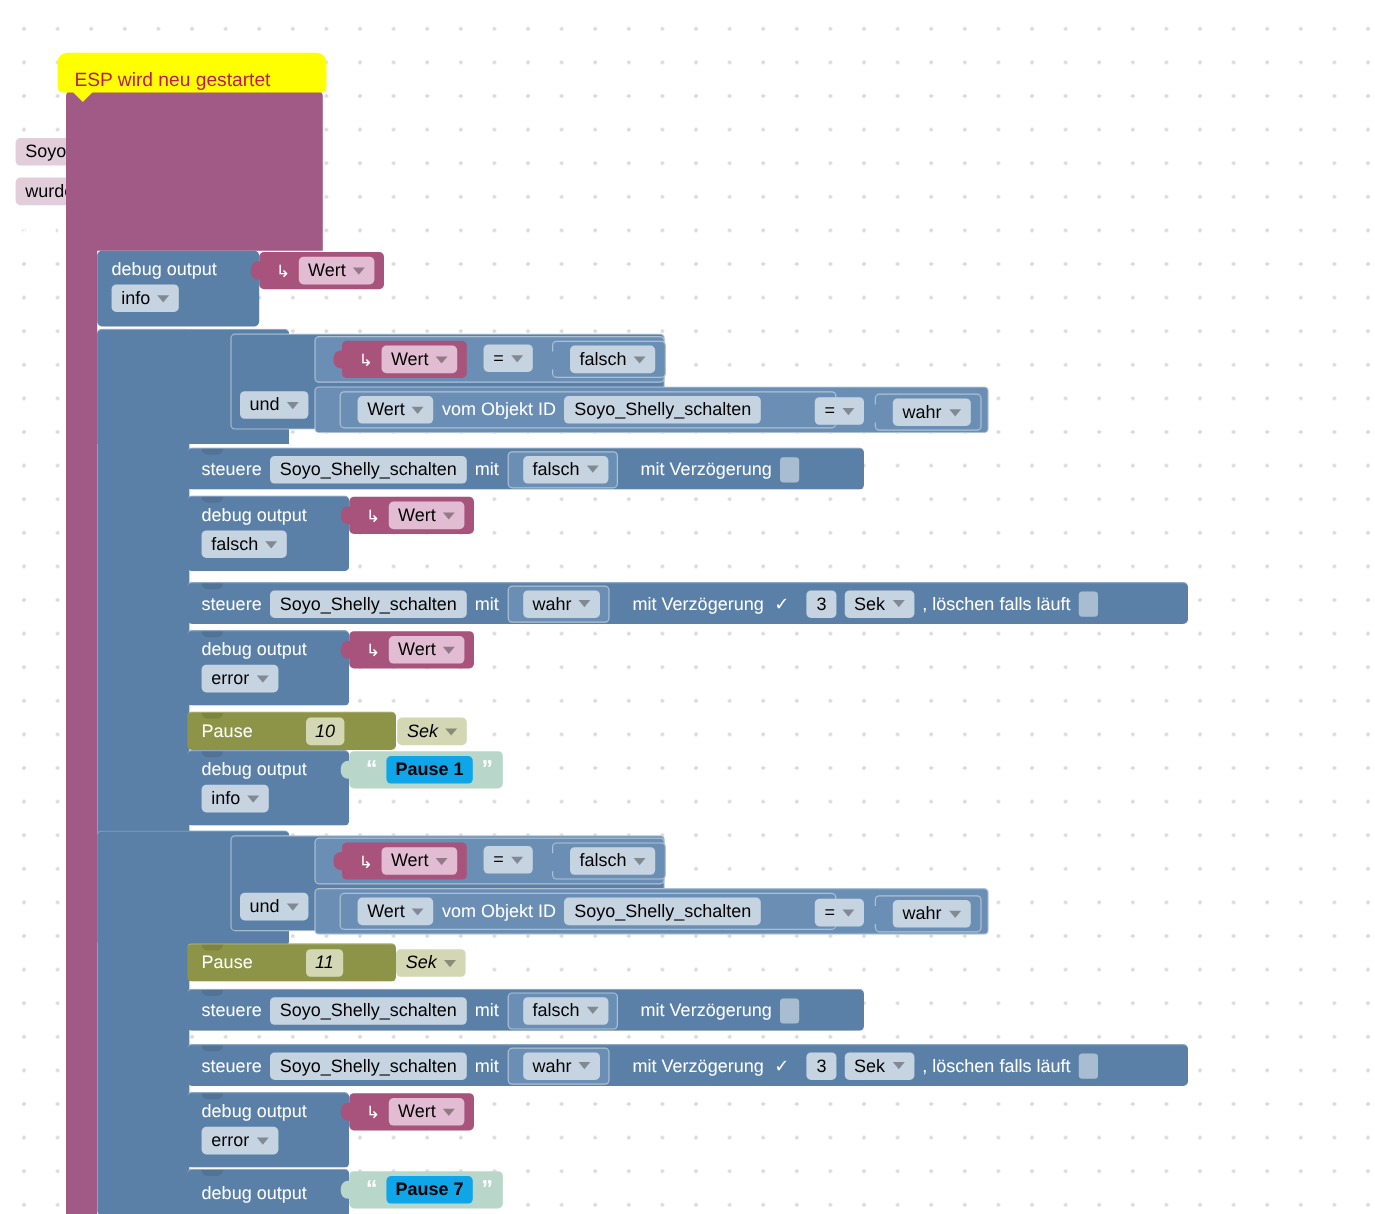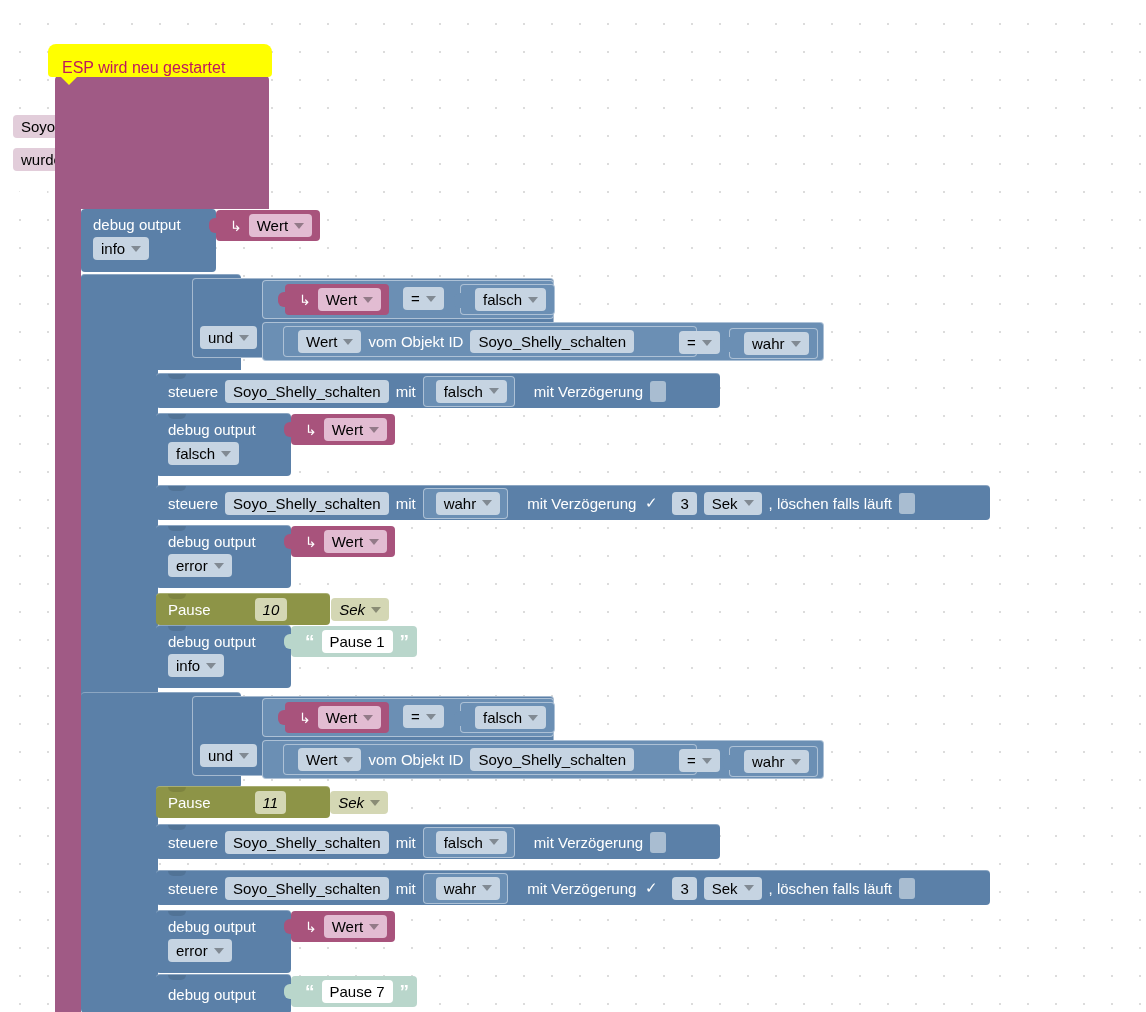--- a/index.html
+++ b/index.html
@@ -90,21 +90,21 @@
     border-radius: 4px;
     font-size: 15px;
     color: #000000;
     background: #d6c0cf;
     white-space: nowrap;
     vertical-align: middle;
   }
   .chip.light-blue { background: #c6d4e2; }
   .chip.pink       { background: #e2bcd2; }
   .chip.olive      { background: #d4d7b4; font-style: italic; }
-  .chip.mint       { background: #ffffff; }
+  .chip.mint       { background: #0ea5e9; font-weight: bold; }
   .chip .caret {
     margin-left: 6px;
     display: inline-block;
     width: 0; height: 0;
     border-left: 5px solid transparent;
     border-right: 5px solid transparent;
     border-top: 6px solid rgba(0,0,0,0.35);
   }
   .chip.ro { background: #e2cdda; }
 

